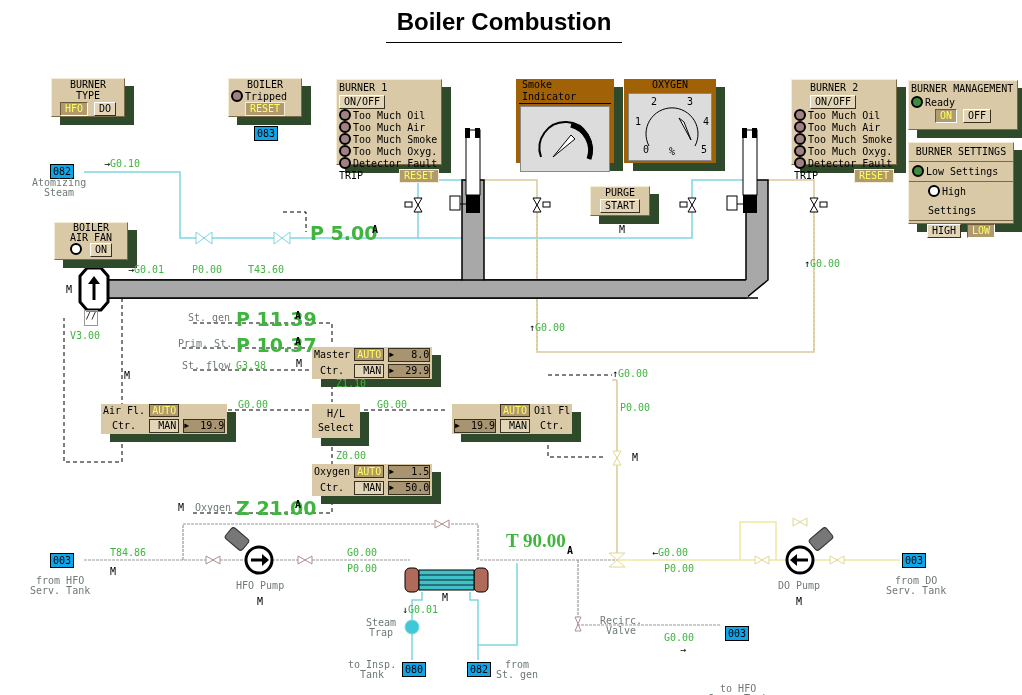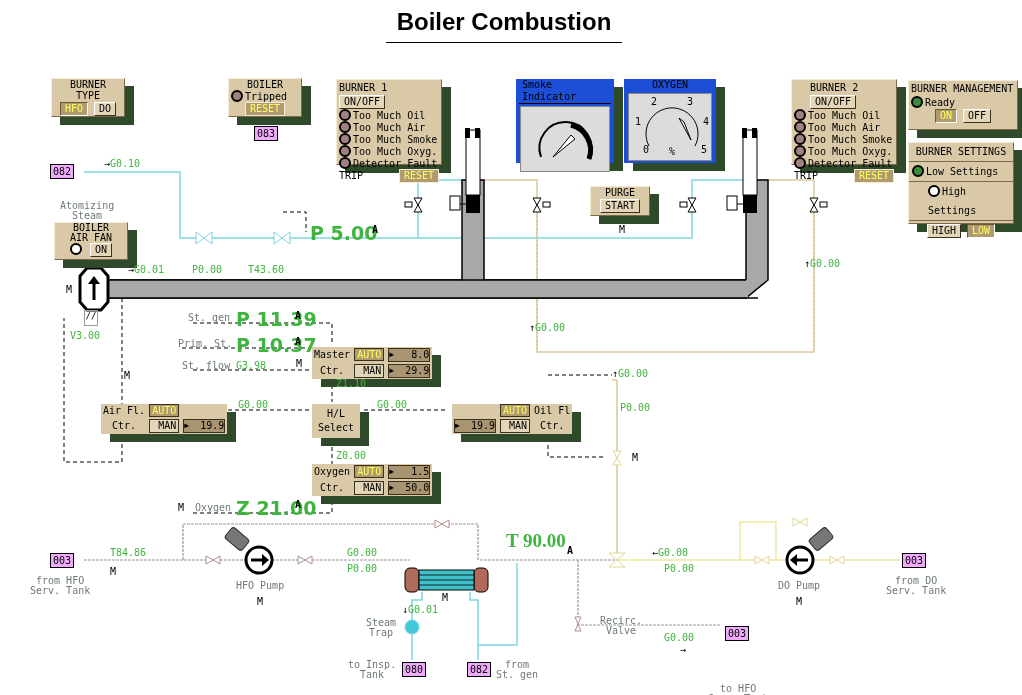--- a/index.html
+++ b/index.html
@@ -9,34 +9,34 @@
   .title{position:absolute;left:386px;top:8px;width:236px;text-align:center;font-family:"Liberation Sans",sans-serif;font-weight:bold;font-size:24px;border-bottom:1.5px solid #000;padding-bottom:6px;}
   .panel{position:absolute;background:#d9c9a6;box-shadow:9px 8px 0 #2e4a2a;border-top:1px solid #f5ecd8;border-left:1px solid #f5ecd8;border-right:1px solid #7a6a4a;border-bottom:1px solid #7a6a4a;}
   .panel .hdr{text-align:center;line-height:11px;}
   .btn{display:inline-block;border:1px solid #3a3020;border-top-color:#fff;border-left-color:#fff;background:#e3d5b7;padding:0 4px;line-height:12px;font-size:10px;}
   .btn.on{background:#b09a6e;color:#ffff60;border-top-color:#6a5a3a;border-left-color:#6a5a3a;border-bottom-color:#fff;border-right-color:#fff;}
   .btn.reset{background:#b09a6e;color:#ffff60;border:1px solid #f5ecd8;}
   .lamp{display:inline-block;width:8px;height:8px;border-radius:50%;border:2px solid #000;vertical-align:-2px;margin-right:2px;}
   .lamp.red{background:#a08080;}
   .lamp.green{background:#3c8c3c;}
   .lamp.off{background:#fff;}
-  .tag{position:absolute;border:1px solid #000;background:#f0abfc;padding:0 2px;line-height:13px;font-size:10px;text-align:center;}
+  .tag{position:absolute;border:1px solid #000;background:#0ea5e9;padding:0 2px;line-height:13px;font-size:10px;text-align:center;}
   .g{color:#3fb43f;}
   .gbig{color:#3fb43f;font-weight:bold;font-size:19px;font-family:"DejaVu Sans","Liberation Sans",sans-serif;}
   .lab{color:#6e7a72;}
   .blk{color:#000;}
   .ctr{position:absolute;background:#d9c9a6;box-shadow:9px 8px 0 #2e4a2a;}
   .ctr table{border-collapse:collapse;}
   .ctr td{padding:1px 2px;line-height:12px;font-size:10px;}
   .val{background:#a89470;border:1px solid #3a3020;text-align:right;min-width:40px;}
   .val .tri{float:left;font-size:8px;}
   .auto{background:#b09a6e;color:#ffff60;border:1px solid #3a3020;padding:0 2px;}
   .man{background:#e3d5b7;border:1px solid #3a3020;padding:0 2px;text-align:right;}
   .hl{position:absolute;background:#d9c9a6;box-shadow:9px 8px 0 #2e4a2a;text-align:center;line-height:14px;width:48px;padding:3px 0;}
-  .gauge{position:absolute;background:#1d4ed8;box-shadow:9px 8px 0 #2e4a2a;}
+  .gauge{position:absolute;background:#a16207;box-shadow:9px 8px 0 #2e4a2a;}
   .gauge .face{background:#dcdcdc;border:1px solid #888;margin:2px 4px 4px 4px;}
 </style>
 </head>
 <body>
 
 <svg class="pipes" viewBox="0 0 1022 695">
 
   <g stroke="#7fd6e0" stroke-width="1.5" fill="none">
     <polyline points="84,172 180,172 180,238 470,238"></polyline>
     <polyline points="418,180 470,180 470,150"></polyline>
@@ -255,21 +255,21 @@
   <div style="text-align:center;line-height:20px;"><span class="btn">HIGH</span> <span class="btn on">LOW</span></div>
 </div>
 
 <div class="panel" style="left:590px;top:186px;width:58px;height:28px;text-align:center;">
   <div style="line-height:12px;">PURGE</div>
   <span class="btn">START</span>
 </div>
 <span class="abs blk" style="left:619px;top:224px;">M</span>
 
 <div class="tag" style="left:50px;top:164px;">082</div>
-<div class="abs lab" style="left:32px;top:201px;text-align:center;line-height:10px;margin-left:28px;">
+<div class="abs lab" style="left:32px;top:178px;text-align:center;line-height:10px;">
   <div>Atomizing</div>
   <div>Steam</div>
 </div>
 <span class="abs g" style="left:104px;top:158px;"><span style="color:#000">→</span><span>G0.10</span></span>
 <span class="abs gbig" style="left:310px;top:222px;">P 5.00</span>
 <span class="abs blk" style="left:372px;top:224px;font-weight:bold;">A</span>
 
 <div class="panel" style="left:54px;top:222px;width:72px;height:36px;text-align:center;">
   <div style="line-height:10px;">BOILER</div>
   <div style="line-height:10px;">AIR FAN</div>

